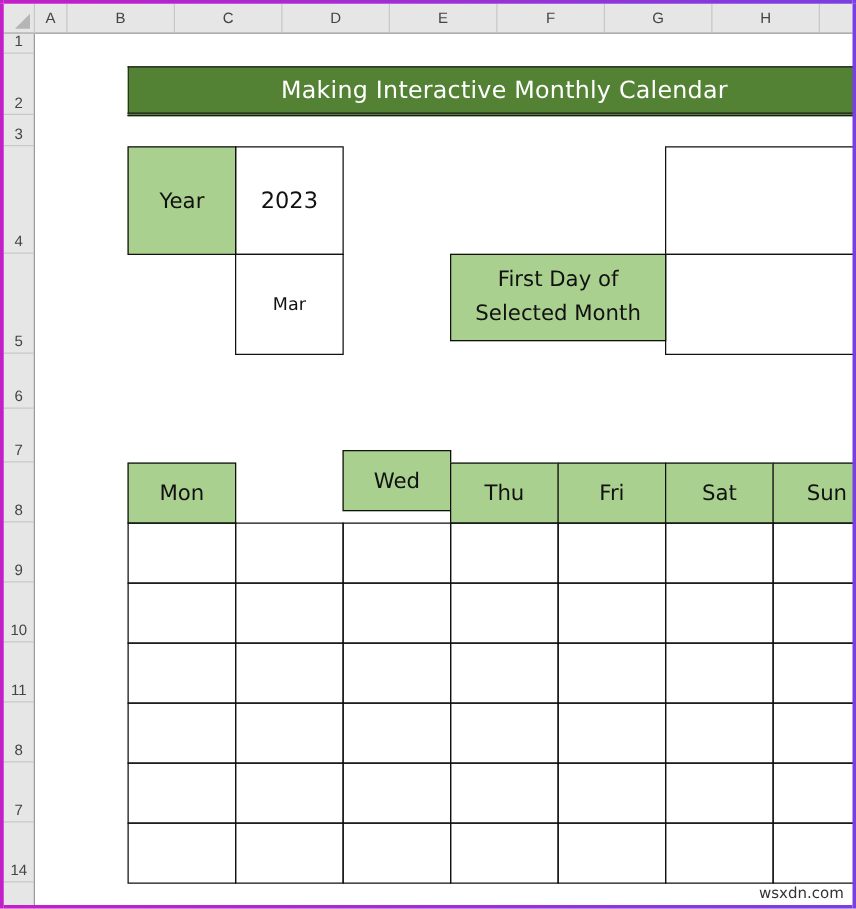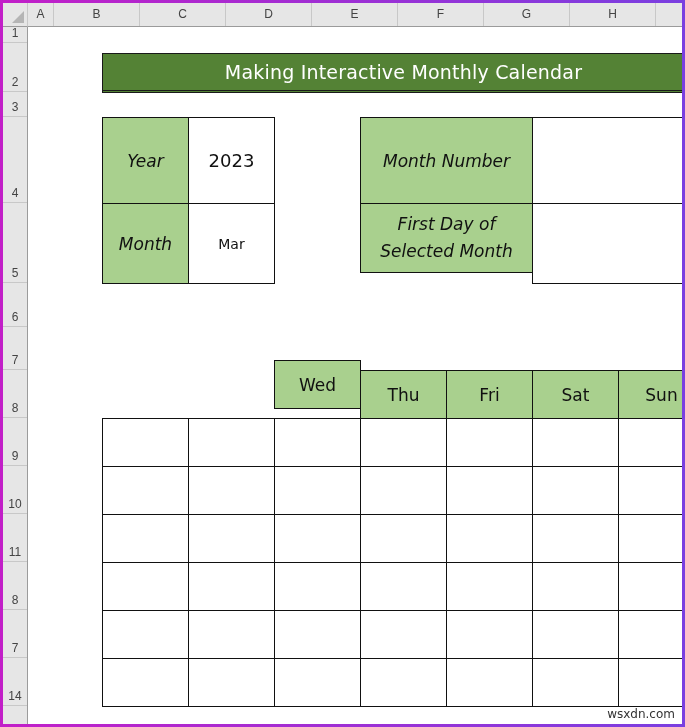--- a/index.html
+++ b/index.html
@@ -48,21 +48,21 @@
     font-family: "DejaVu Sans", sans-serif; color: #111; margin-left: 48px;
   }
   .title {
     left: 54px; top: 53px; width: 603px; height: 40px;
     background: #548235; color: #ffffff; font-size: 19px;
     border: 1.5px solid #1a1a1a; border-bottom: 3px double #1a1a1a;
     letter-spacing: 0.2px;
   }
   .green { background: #a9d08e; }
   .b { border: 1px solid #111; }
-  .lbl { font-size: 17px; font-style: italic; }
+  .lbl { font-size: 17px; }
   .val { font-size: 18px; }
   .dayh { font-size: 17px; }
   .watermark {
     position: absolute; right: 10px; bottom: 6px; font-size: 12px; color: #333;
     font-family: "DejaVu Sans", sans-serif;
   }
 </style>
 </head>
 <body>
 
@@ -97,31 +97,30 @@
     <div class="row-h" style="top:487px;height:48px">11</div>
     <div class="row-h" style="top:535px;height:48px">8</div>
     <div class="row-h" style="top:583px;height:48px">7</div>
     <div class="row-h" style="top:631px;height:48px">14</div>
   </div>
 
   <div class="cell title">Making Interactive Monthly Calendar</div>
 
   <div class="cell b green lbl" style="left:54px;top:117px;width:87px;height:87px">Year</div>
   <div class="cell b val" style="left:140px;top:117px;width:87px;height:87px">2023</div>
-  <div class="cell b green lbl" style="left:54px;top:203px;width:87px;height:81px">Month</div>
   <div class="cell b val" style="left:140px;top:203px;width:87px;height:81px;font-size:14px">Mar</div>
 
-  <div class="cell b green lbl" style="left:312px;top:117px;width:173px;height:87px">Month Number</div>
   <div class="cell b val" style="left:484px;top:117px;width:173px;height:87px"></div>
   <div class="cell b green lbl" style="left:312px;top:203px;width:173px;height:70px;flex-direction:column;line-height:27px">
     <span>First Day of</span>
     <span>Selected Month</span>
   </div>
   <div class="cell b val" style="left:484px;top:203px;width:173px;height:81px"></div>
 
+  <div class="cell b green dayh" style="left:54px;top:370px;width:87px;height:49px">Mon</div>
   <div class="cell b green dayh" style="left:226px;top:360px;width:87px;height:49px">Wed</div>
   <div class="cell b green dayh" style="left:312px;top:370px;width:87px;height:49px">Thu</div>
   <div class="cell b green dayh" style="left:398px;top:370px;width:87px;height:49px">Fri</div>
   <div class="cell b green dayh" style="left:484px;top:370px;width:87px;height:49px">Sat</div>
   <div class="cell b green dayh" style="left:570px;top:370px;width:87px;height:49px">Sun</div>
 
   <div id="cal-grid">
       <div class="cell b val" style="left: 54px; top: 418px; width: 87px; height: 49px;"></div>
       <div class="cell b val" style="left: 140px; top: 418px; width: 87px; height: 49px;"></div>
       <div class="cell b val" style="left: 226px; top: 418px; width: 87px; height: 49px;"></div>

